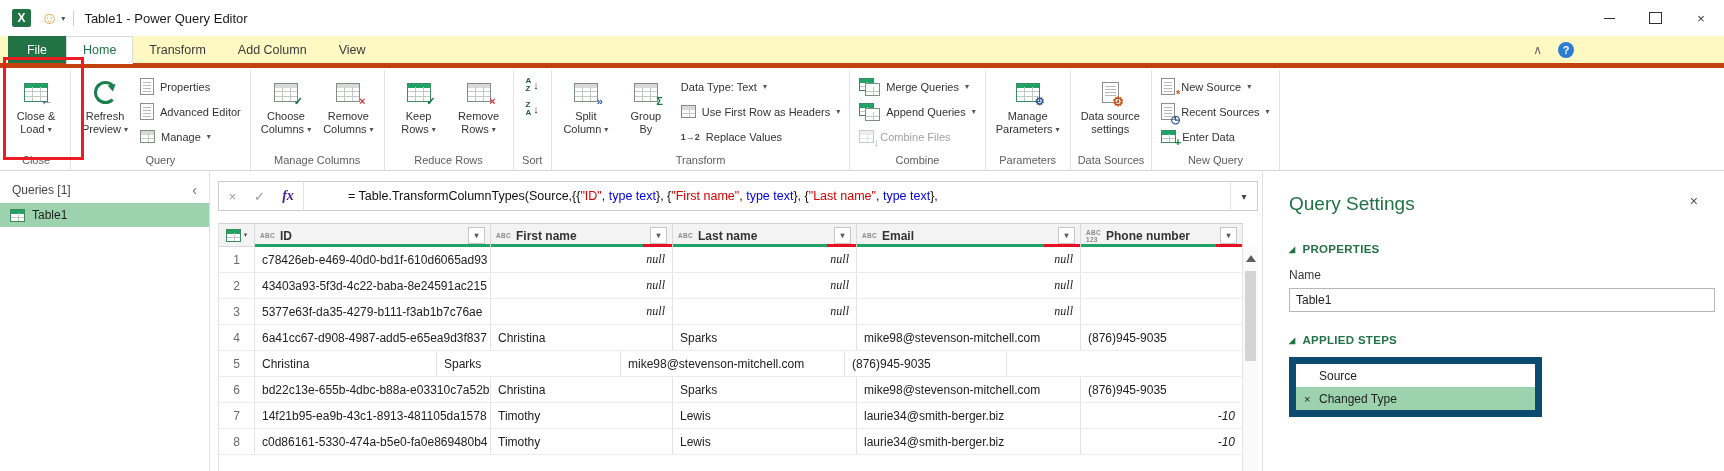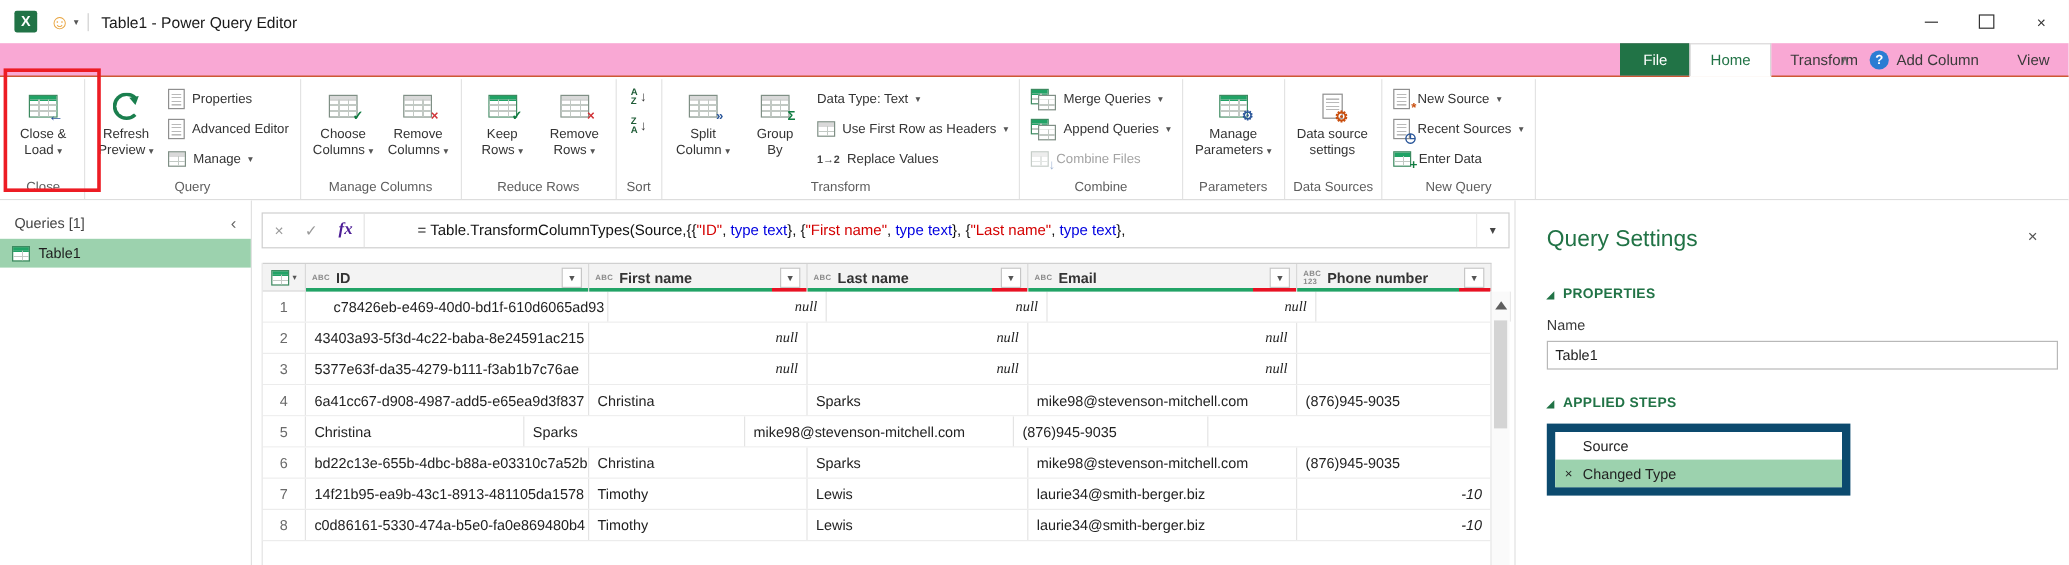--- a/index.html
+++ b/index.html
@@ -13,21 +13,21 @@
   .smiley{color:#e8a33d;font-size:17px;line-height:1;margin-right:3px;}
   .qat-caret{font-size:8px;color:#555;margin-right:8px;}
   .tb-sep{width:1px;height:15px;background:#d0d0d0;margin-right:10px;}
   .tb-title{font-size:13px;color:#1a1a1a;}
   .win-controls{margin-left:auto;display:flex;height:36px;}
   .win-btn{width:46px;display:flex;align-items:center;justify-content:center;color:#333;font-size:13px;}
   .min-glyph{width:11px;height:1px;background:#333;}
   .max-glyph{width:11px;height:10px;border:1px solid #333;}
 
   
-  .tabstrip{height:27px;display:flex;align-items:stretch;padding-left:8px;position:relative;background:#f9a8d4;border-bottom:1px solid #c2410c;justify-content:flex-end;}
+  .tabstrip{height:27px;display:flex;align-items:stretch;padding-left:8px;position:relative;background:#fef9c3;border-bottom:5px solid #c2410c;}
   .tab{padding:0 16px;display:flex;align-items:center;font-size:12.5px;color:#3a3a3a;}
   .tab.file{background:var(--brand-green);color:#fff;min-width:26px;justify-content:center;}
   .tab.active{border:1px solid #d9d9d9;border-bottom:1px solid #fff;margin-bottom:-1px;color:var(--brand-green);background:#fff;}
   .tabstrip-right{position:absolute;right:150px;top:0;height:100%;display:flex;align-items:center;gap:16px;}
   .collapse-chev{color:#666;font-size:12px;}
   .help-btn{width:16px;height:16px;border-radius:50%;background:var(--help-blue);color:#fff;font-size:11px;font-weight:bold;
     display:flex;align-items:center;justify-content:center;}
 
   
   .ribbon{height:100px;border-bottom:1px solid #d5d5d5;display:flex;align-items:stretch;padding:2px 0 0 2px;background:#fff;}
@@ -513,21 +513,21 @@
               <span class="col-name">Phone number</span>
               <span class="filter-btn">
                 <span>▾</span>
               </span>
               <span class="qbar flag"></span>
             </div>
           </div>
         <div class="grid-body">
             <div class="grow">
               <div class="grownum">1</div>
-              <div class="gcell" style="width: 236px; margin-left: 16px;">c78426eb-e469-40d0-bd1f-610d6065ad93</div>
+              <div class="gcell" style="width: 236px;">c78426eb-e469-40d0-bd1f-610d6065ad93</div>
               <div class="gcell null" style="width: 182px;">null</div>
               <div class="gcell null" style="width: 184px;">null</div>
               <div class="gcell null" style="width: 224px;">null</div>
               <div class="gcell" style="width: 162px;"></div>
             </div>
             <div class="grow">
               <div class="grownum">2</div>
               <div class="gcell" style="width: 236px;">43403a93-5f3d-4c22-baba-8e24591ac215</div>
               <div class="gcell null" style="width: 182px;">null</div>
               <div class="gcell null" style="width: 184px;">null</div>

